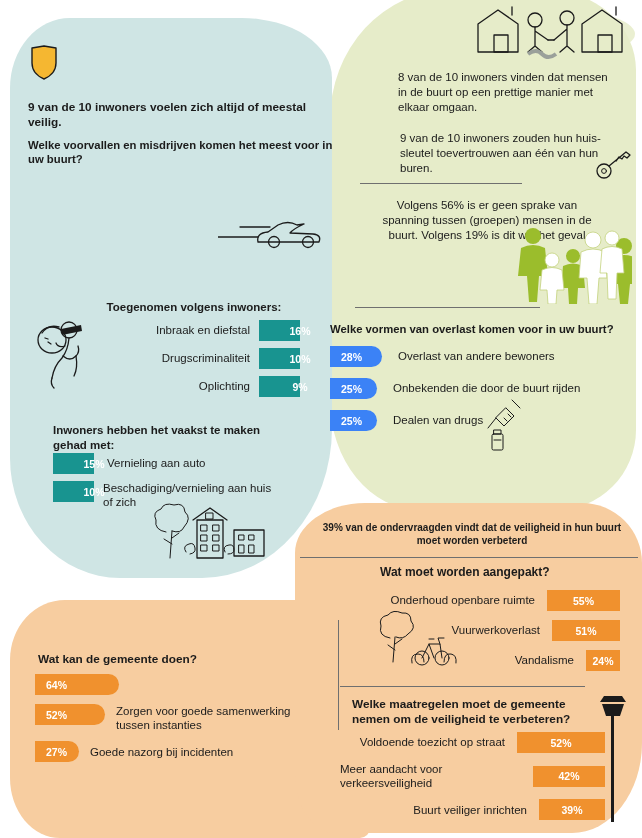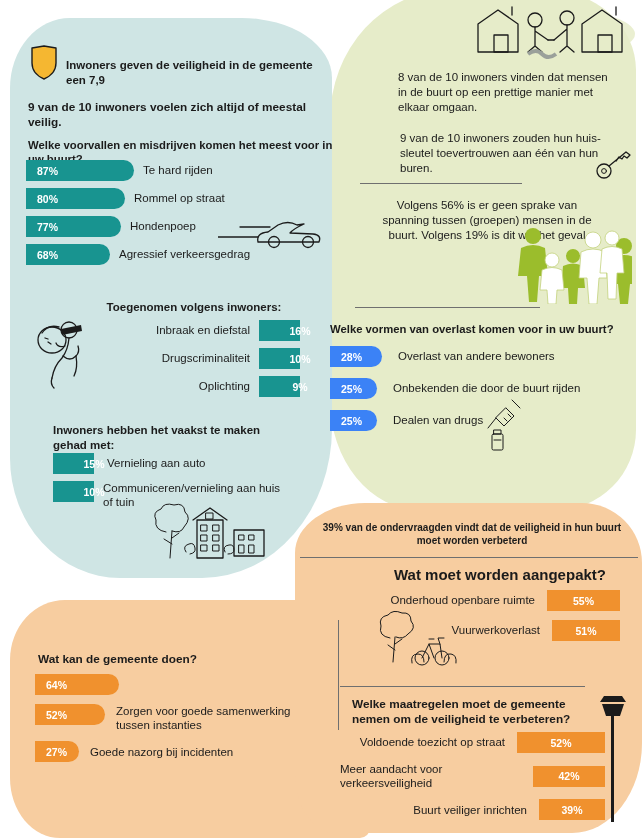--- a/index.html
+++ b/index.html
@@ -99,44 +99,25 @@
       <path d="M58 52 Q66 46 72 52 Q78 58 86 52" fill="none" stroke="#9aa09a" stroke-width="4"></path>
     </svg>
   </div>
 
   <div class="blk" style="left:30px; top:45px; width:34px;">
     <svg class="shield" viewBox="0 0 28 35">
       <path d="M2 3 L14 1 L26 3 L26 18 C26 27 19 32 14 34 C9 32 2 27 2 18 Z" fill="#f5b731" stroke="#1b1b1b" stroke-width="1.4" stroke-linejoin="round"></path>
     </svg>
   </div>
 
-  <div class="blk hd" style="left:66px; top:58px; width:250px;">Inwoners geven de veiligheid in de gemeente een 7,9</div>
 
   <div class="blk hd" style="left:28px; top:100px; width:300px; font-size:11.8px;">9 van de 10 inwoners voelen zich altijd of meestal veilig.</div>
 
   <div class="blk hd" style="left:28px; top:138px; width:305px; font-size:11.3px;">Welke voorvallen en misdrijven komen het meest voor in uw buurt?</div>
 
-  <div class="blk" style="left:26px; top:160px; width:300px;">
-    <div class="bar-row">
-      <div class="bar teal r-round" style="width:108px">87%</div>
-      <div class="bar-lbl">Te hard rijden</div>
-    </div>
-    <div class="bar-row">
-      <div class="bar teal r-round" style="width:99px">80%</div>
-      <div class="bar-lbl">Rommel op straat</div>
-    </div>
-    <div class="bar-row">
-      <div class="bar teal r-round" style="width:95px">77%</div>
-      <div class="bar-lbl">Hondenpoep</div>
-    </div>
-    <div class="bar-row">
-      <div class="bar teal r-round" style="width:84px">68%</div>
-      <div class="bar-lbl">Agressief verkeersgedrag</div>
-    </div>
-  </div>
 
   <div class="blk" style="left:218px; top:215px;">
     <svg width="105" height="36" viewBox="0 0 105 36">
       <path class="ln" d="M22 12 L52 12"></path>
       <path class="ln" d="M0 22 L40 22"></path>
       <path class="ln" d="M40 27 Q38 18 50 17 L60 10 Q70 5 79 10 L86 9 Q75 14 72 18 L95 19 Q104 20 101 27 Z"></path>
       <circle class="ln" cx="56" cy="27" r="5.5"></circle>
       <circle class="ln" cx="90" cy="27" r="5.5"></circle>
     </svg>
   </div>
@@ -175,21 +156,21 @@
 
   <div class="blk hd" style="left:53px; top:423px; width:215px;">Inwoners hebben het vaakst te maken gehad met:</div>
 
   <div class="blk" style="left:53px; top:453px; width:230px;">
     <div class="bar-row">
       <div class="bar teal sq" style="width:34px">15%</div>
       <div class="bar-lbl" style="margin-left:13px;">Vernieling aan auto</div>
     </div>
     <div class="bar-row" style="align-items:flex-start;">
       <div class="bar teal sq" style="width:34px">10%</div>
-      <div class="bar-lbl" style="width:180px;">Communiceren/vernieling aan huis of tuin</div>
+      <div class="bar-lbl" style="width:180px;">Beschadiging/vernieling aan huis of zich</div>
     </div>
   </div>
 
   <div class="blk" style="left:148px; top:500px;">
     <svg width="120" height="62" viewBox="0 0 120 62">
       <path class="ln-thin" d="M18 32 Q6 30 8 20 Q4 12 13 9 Q16 2 26 5 Q36 2 37 12 Q44 18 36 27 Q33 34 24 31"></path>
       <path class="ln-thin" d="M24 31 L22 58 M24 38 L31 33 M24 44 L16 39"></path>
       <path class="ln" d="M45 20 L62 8 L79 20"></path>
       <path class="ln" d="M49 20 L49 58 L75 58 L75 20 Z"></path>
       <rect class="ln-thin" x="58" y="13" width="7" height="6"></rect>
@@ -274,30 +255,34 @@
       <rect class="ln-thin" x="10" y="36" width="11" height="16" rx="1.5"></rect>
       <rect class="ln-thin" x="12" y="32" width="7" height="4"></rect>
       <path class="ln-thin" d="M12 42 L19 42"></path>
     </svg>
   </div>
 
   <div class="blk hd" style="left:316px; top:522px; width:312px; text-align:center; font-size:10px;">39% van de ondervraagden vindt dat de veiligheid in hun buurt moet worden verbeterd</div>
 
   <div class="blk rule" style="left:300px; top:557px; width:338px;"></div>
 
-  <div class="blk hd" style="left:380px; top:565px; width:240px; text-align:center; font-size:15px;">Wat moet worden aangepakt?</div>
+  <div class="blk hd" style="left:380px; top:565px; width:240px; text-align:left; font-size:12px;">Wat moet worden aangepakt?</div>
 
   <div class="blk" style="left:355px; top:590px; width:265px;">
     <div class="bar-row rtl" style="margin-bottom:9px;">
       <div class="bar-lbl-r" style="margin-right:12px;">Onderhoud openbare ruimte</div>
       <div class="bar orange sq" style="width:73px">55%</div>
     </div>
     <div class="bar-row rtl" style="margin-bottom:9px;">
       <div class="bar-lbl-r" style="margin-right:12px;">Vuurwerkoverlast</div>
       <div class="bar orange sq" style="width:68px">51%</div>
+    </div>
+    <div class="bar-row rtl">
+      <div class="bar-lbl-r" style="margin-right:12px;">Vandalisme</div>
+      <div class="bar orange sq" style="width:34px">24%</div>
     </div>
   </div>
 
   <div class="blk" style="left:372px; top:608px;">
     <svg width="88" height="62" viewBox="0 0 88 62">
       <path class="ln-thin" d="M18 30 Q6 28 9 18 Q6 9 16 7 Q21 1 30 5 Q39 4 39 13 Q45 20 36 26 Q31 32 24 29"></path>
       <path class="ln-thin" d="M23 29 L21 54 M23 36 L30 31 M23 42 L16 37"></path>
       <circle class="ln-thin" cx="50" cy="50" r="7"></circle>
       <circle class="ln-thin" cx="70" cy="50" r="7"></circle>
       <path class="ln-thin" d="M50 50 L57 36 L68 36 L70 50 M57 36 L62 50 M57 31 L62 31 M68 36 L66 30 L72 30"></path>

